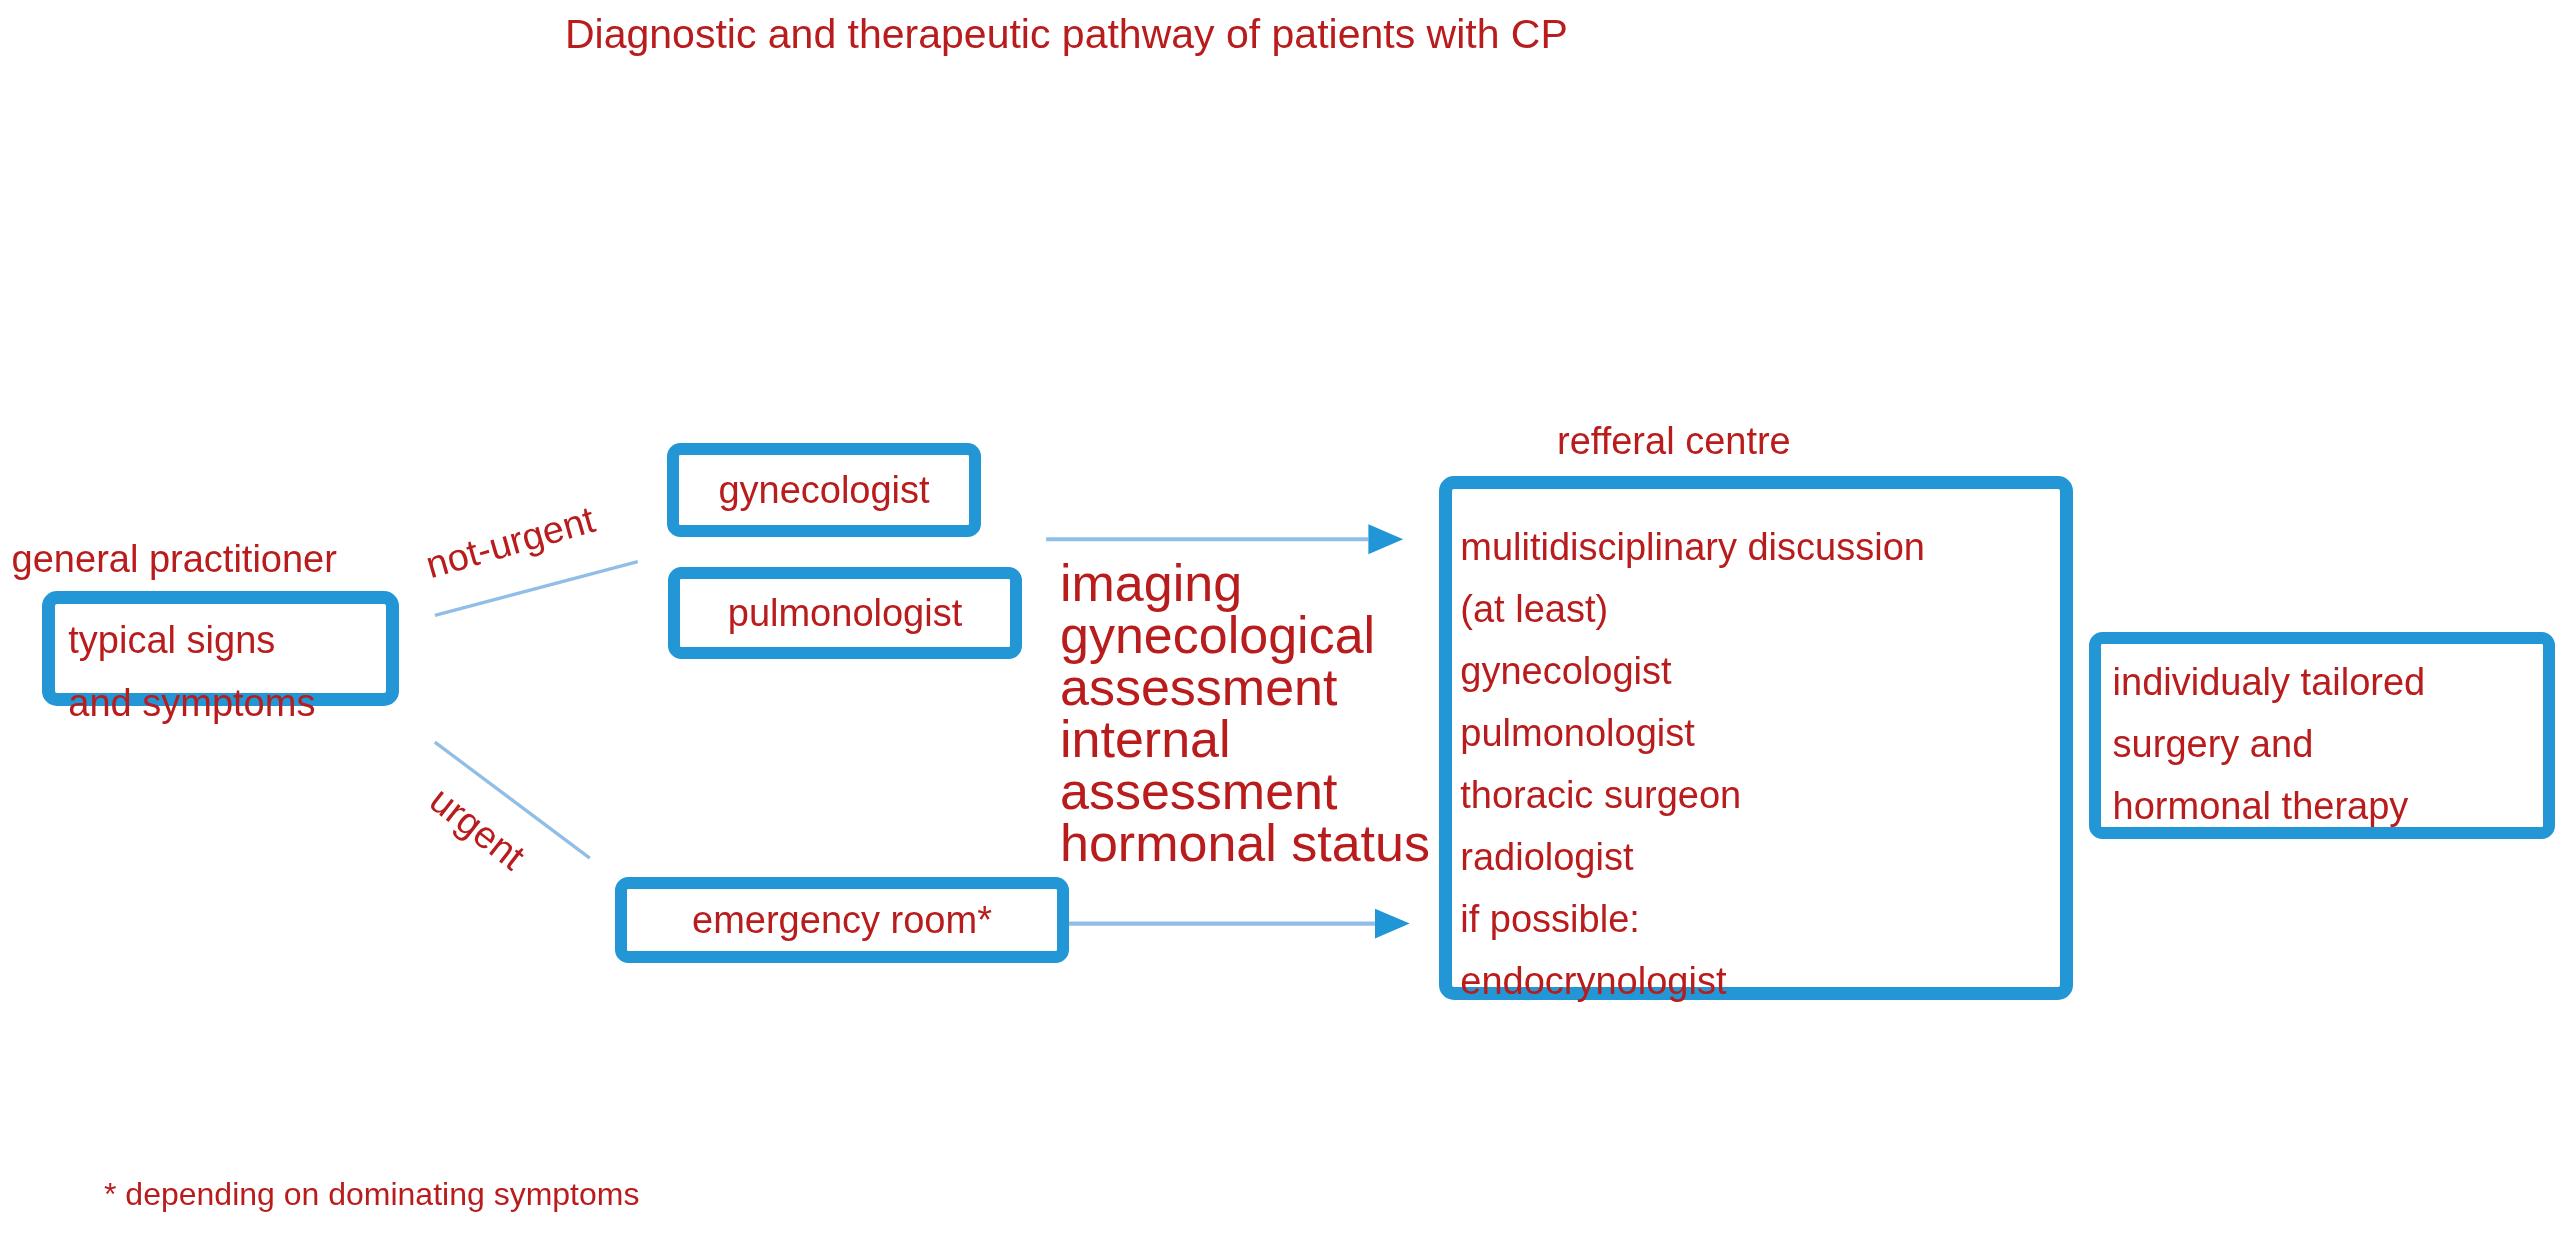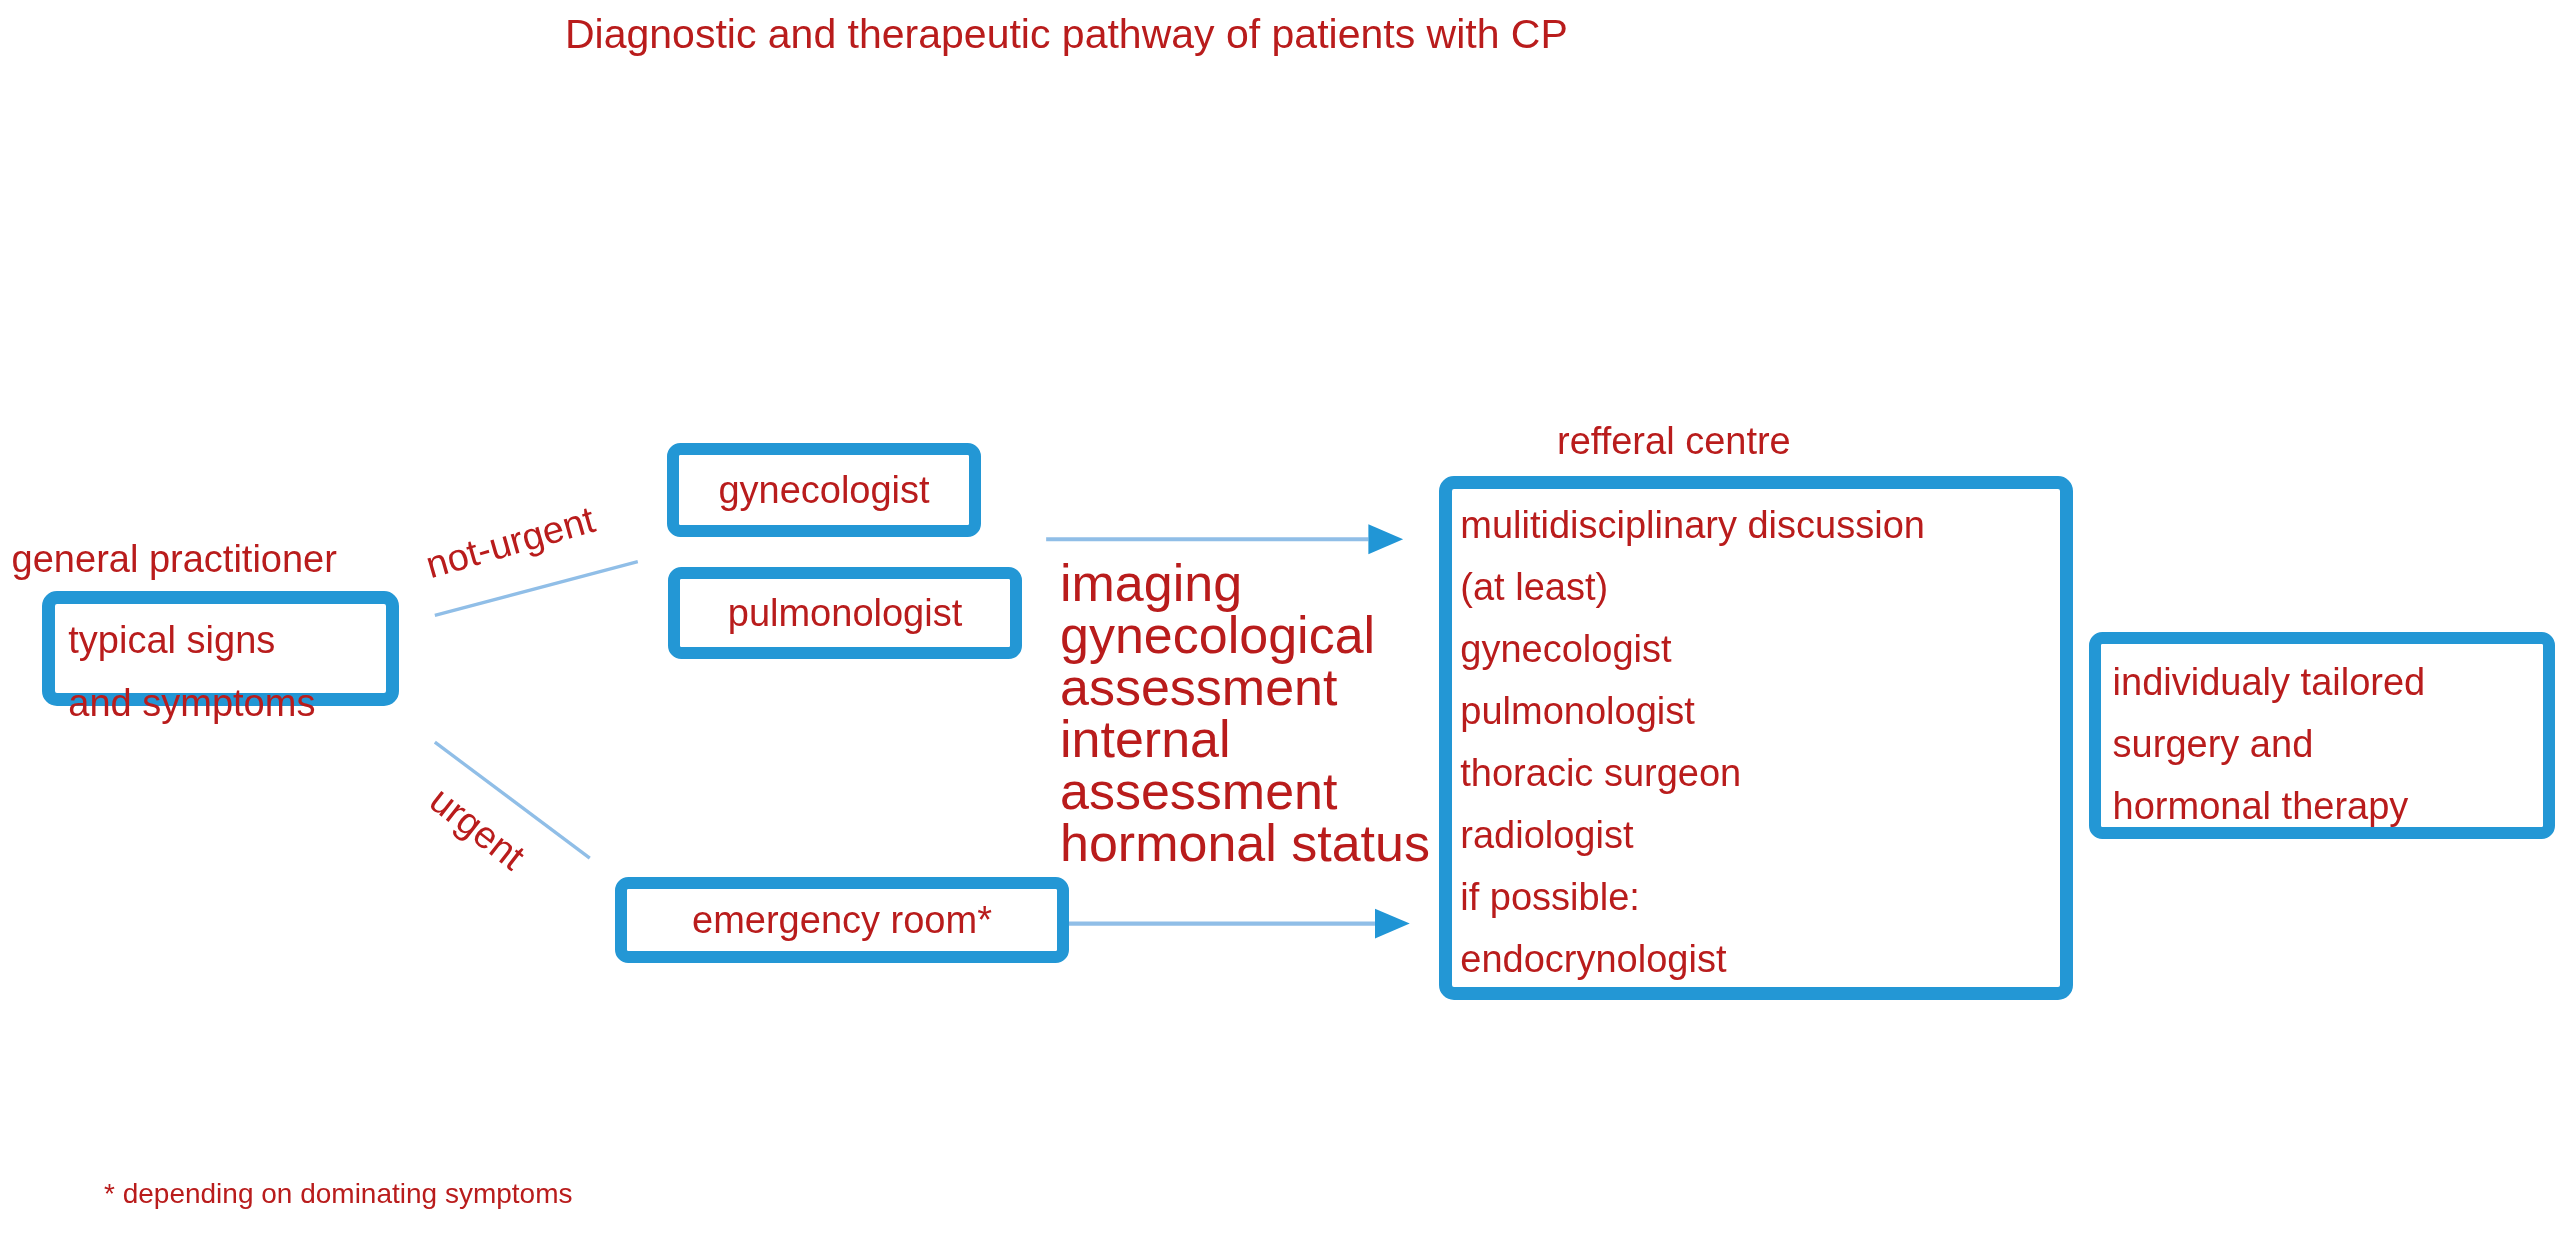--- a/index.html
+++ b/index.html
@@ -8,39 +8,39 @@
     width: 2576px;
     height: 1235px;
     background: #ffffff;
     font-family: "Liberation Sans", sans-serif;
     color: #b91c1c;
     overflow: hidden;
   }
   .abs { position: absolute; }
   .label { font-size: 38px; line-height: 46px; white-space: nowrap; }
   .title { font-size: 41px; line-height: 48px; white-space: nowrap; }
-  .footnote { font-size: 28px; line-height: 48px; white-space: nowrap; }
+  .footnote { font-size: 32px; line-height: 48px; white-space: nowrap; }
   .bluebox {
     position: absolute;
     box-sizing: border-box;
     border: 13.3px solid #2397d5;
     border-radius: 15px;
     background: #ffffff;
     font-size: 38px;
   }
   .bluebox.thin { border-width: 12.4px; border-radius: 13.3px; }
   .centerbox {
     display: flex;
     align-items: center;
     justify-content: center;
     white-space: nowrap;
   }
   .multiline { white-space: pre-line; }
   .signs-text { line-height: 63px; padding: 5px 0 0 13.3px; }
-  .referral-text { line-height: 62px; padding: 5px 0 0 8.3px; }
+  .referral-text { line-height: 62px; padding: 5px 0 0 8.3px; margin-top: 22px; }
   .outcome-text { line-height: 62px; padding: 6.6px 0 0 11.6px; }
   .middle-text { font-size: 52px; line-height: 52px; }
   .rot-not-urgent {
     transform: rotate(-16deg);
     transform-origin: left center;
   }
   .rot-urgent {
     transform: rotate(38deg);
     transform-origin: left center;
   }

